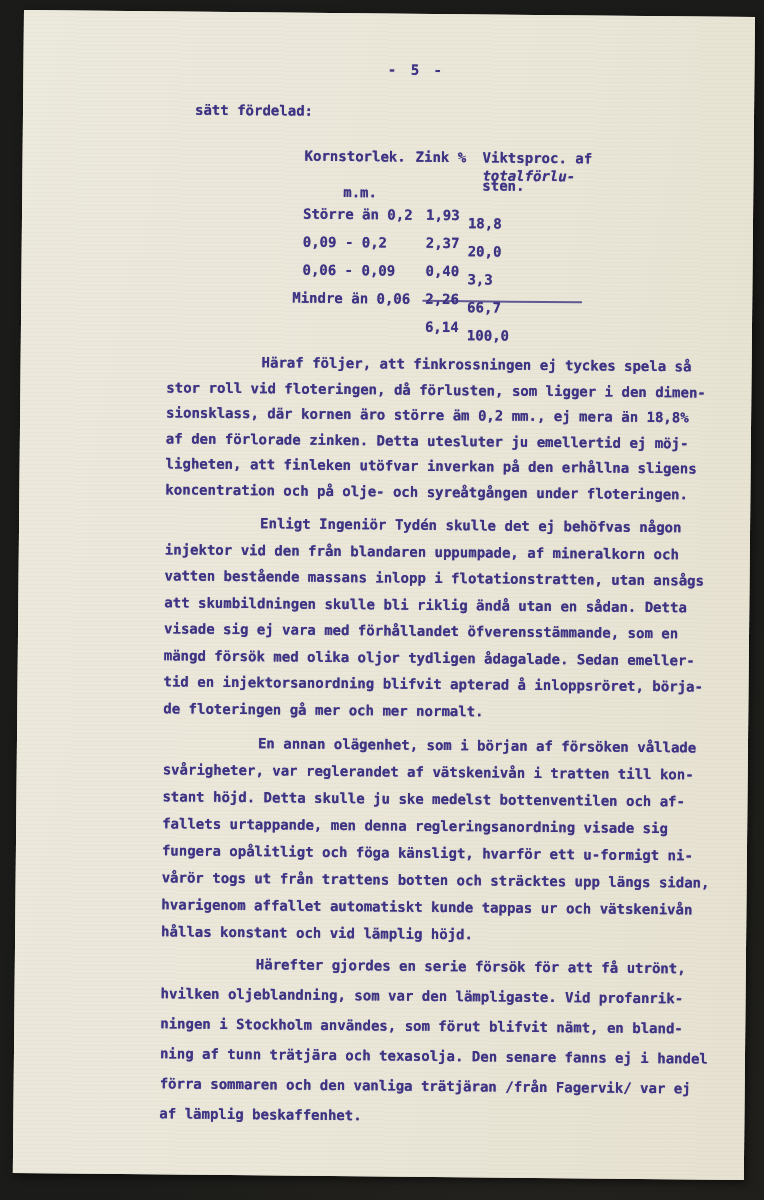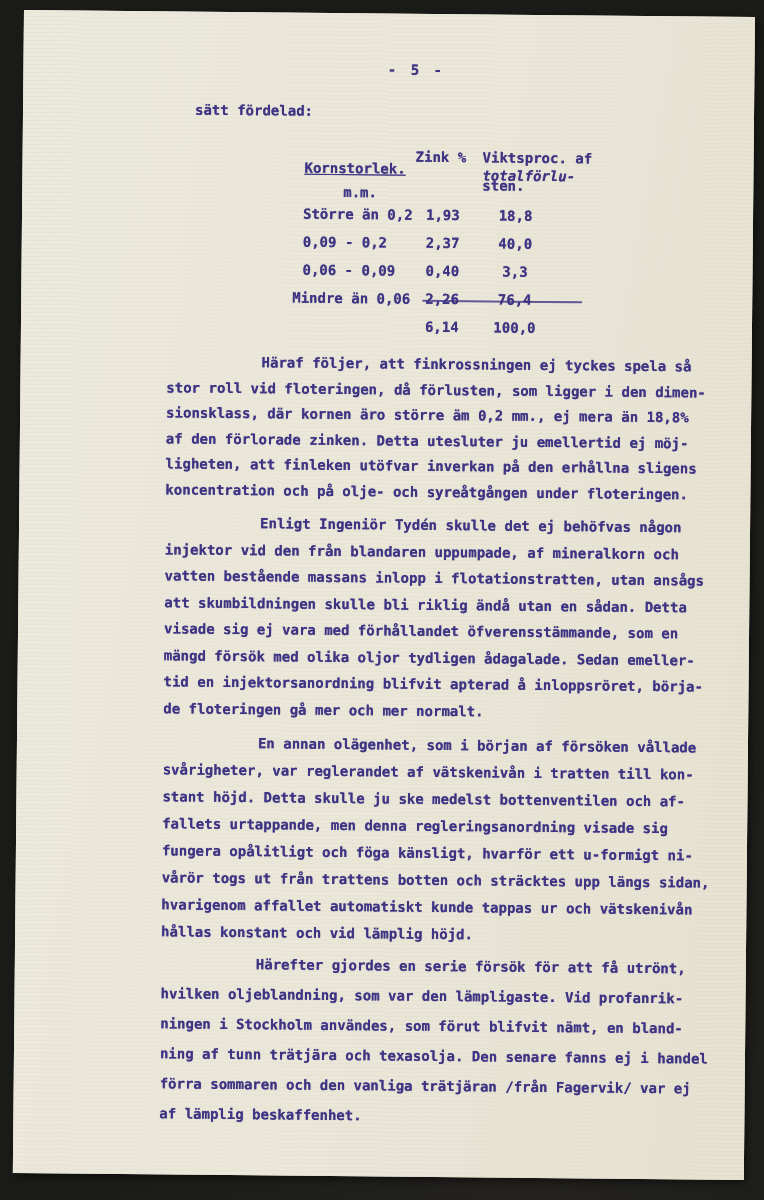--- a/index.html
+++ b/index.html
@@ -51,38 +51,38 @@
     position: absolute;
     left: 172px; top: 90px;
   }
   
   .grain-table {
     position: absolute;
     left: 245px; top: 135px;
     width: 340px; height: 200px;
   }
   .grain-table .hdr { position: absolute; }
-  .th-grain  { left: 37px;  top: 12px; text-decoration: underline; }
+  .th-grain  { left: 37px;  top: 0; }
   .th-zinc   { left: 148px; top: 0; }
   .th-w1     { left: 215px; top: 0; }
   .th-w2     { left: 215px; top: 18px; font-style: italic; }
   .th-unit   { left: 76px;  top: 36px; text-align: center; }
   .th-w3     { left: 215px; top: 28px; }
   .trow {
     position: absolute;
     left: 0;
     display: flex;
     width: 340px;
   }
   .r1 { top: 58px; }  .r2 { top: 86px; }  .r3 { top: 114px; }
   .r4 { top: 142px; } .rtotal { top: 170px; }
   .c-grain  { width: 126px; padding-left: 36px; box-sizing: border-box; }
   .c-grain.shift { padding-left: 26px; }
   .c-zinc   { width: 75px; padding-left: 33px; box-sizing: border-box; }
-  .c-weight { width: 95px; text-align: center; box-sizing: border-box; }
+  .c-weight { width: 95px; text-align: left; box-sizing: border-box; margin-top: 8px; }
   .sum-underline {
     position: absolute;
     left: 156px; top: 151px;
     width: 160px; height: 2px;
     background: rgba(62,52,131,0.8);
     border-radius: 1px;
   }
   
   .para {
     position: absolute;
@@ -115,31 +115,31 @@
       <span class="ink hdr th-w3">sten.</span>
 
       <div class="trow r1">
         <span class="ink c-grain">Större än 0,2</span>
         <span class="ink c-zinc">1,93</span>
         <span class="ink c-weight">18,8</span>
       </div>
       <div class="trow r2">
         <span class="ink c-grain">0,09 - 0,2</span>
         <span class="ink c-zinc">2,37</span>
-        <span class="ink c-weight">40,0</span>
+        <span class="ink c-weight">20,0</span>
       </div>
       <div class="trow r3">
         <span class="ink c-grain">0,06 - 0,09</span>
         <span class="ink c-zinc">0,40</span>
         <span class="ink c-weight">3,3</span>
       </div>
       <div class="trow r4">
         <span class="ink c-grain shift">Mindre än 0,06</span>
         <span class="ink c-zinc">2,26</span>
-        <span class="ink c-weight">76,4</span>
+        <span class="ink c-weight">66,7</span>
       </div>
       <div class="sum-underline"></div>
       <div class="trow rtotal">
         <span class="ink c-grain"></span>
         <span class="ink c-zinc">6,14</span>
         <span class="ink c-weight">100,0</span>
       </div>
     </div>
 
     <div class="para p1">

